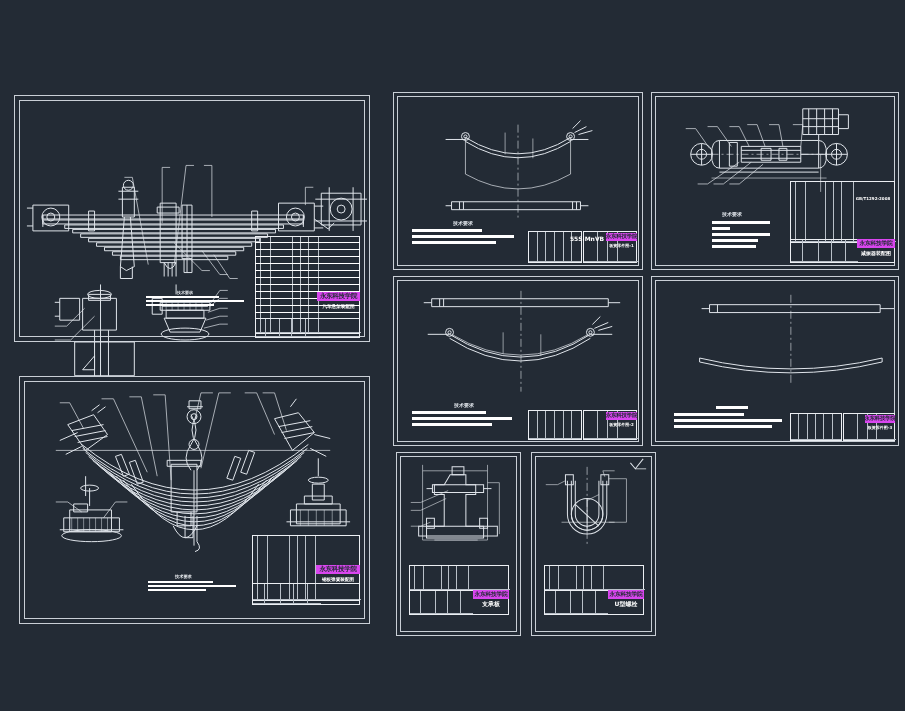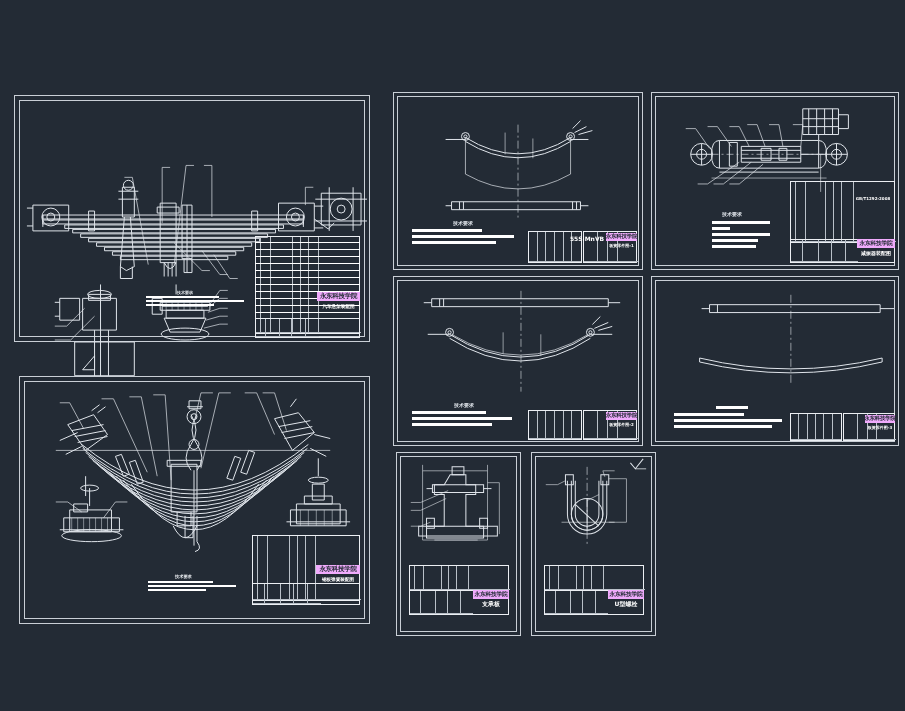--- a/index.html
+++ b/index.html
@@ -20,21 +20,21 @@
   svg.dwg line,svg.dwg path,svg.dwg rect,svg.dwg circle,svg.dwg polyline,svg.dwg polygon,svg.dwg ellipse{
     stroke:#dfe4ea;fill:none;vector-effect:non-scaling-stroke;
   }
 
   
   .tblock{position:absolute;display:grid;box-sizing:border-box;border:1px solid #eceff3;}
   .tcell{border-right:1px solid #b9c0c8;border-bottom:1px solid #b9c0c8;box-sizing:border-box;}
   .tcell:last-child{border-right:none;}
 
   .tb-name{
-    position:absolute;background:#f0abfc;color:#232b35;
+    position:absolute;background:#d946ef;color:#232b35;
     font-weight:bold;display:flex;align-items:center;justify-content:center;
     letter-spacing:-.3px;line-height:1;white-space:nowrap;overflow:hidden;
   }
   .tb-line{position:absolute;background:#ffffff;}
   .tb-matl{
     position:absolute;color:#ffffff;display:flex;align-items:center;
     justify-content:center;font-weight:bold;white-space:nowrap;overflow:hidden;
   }
 
   

